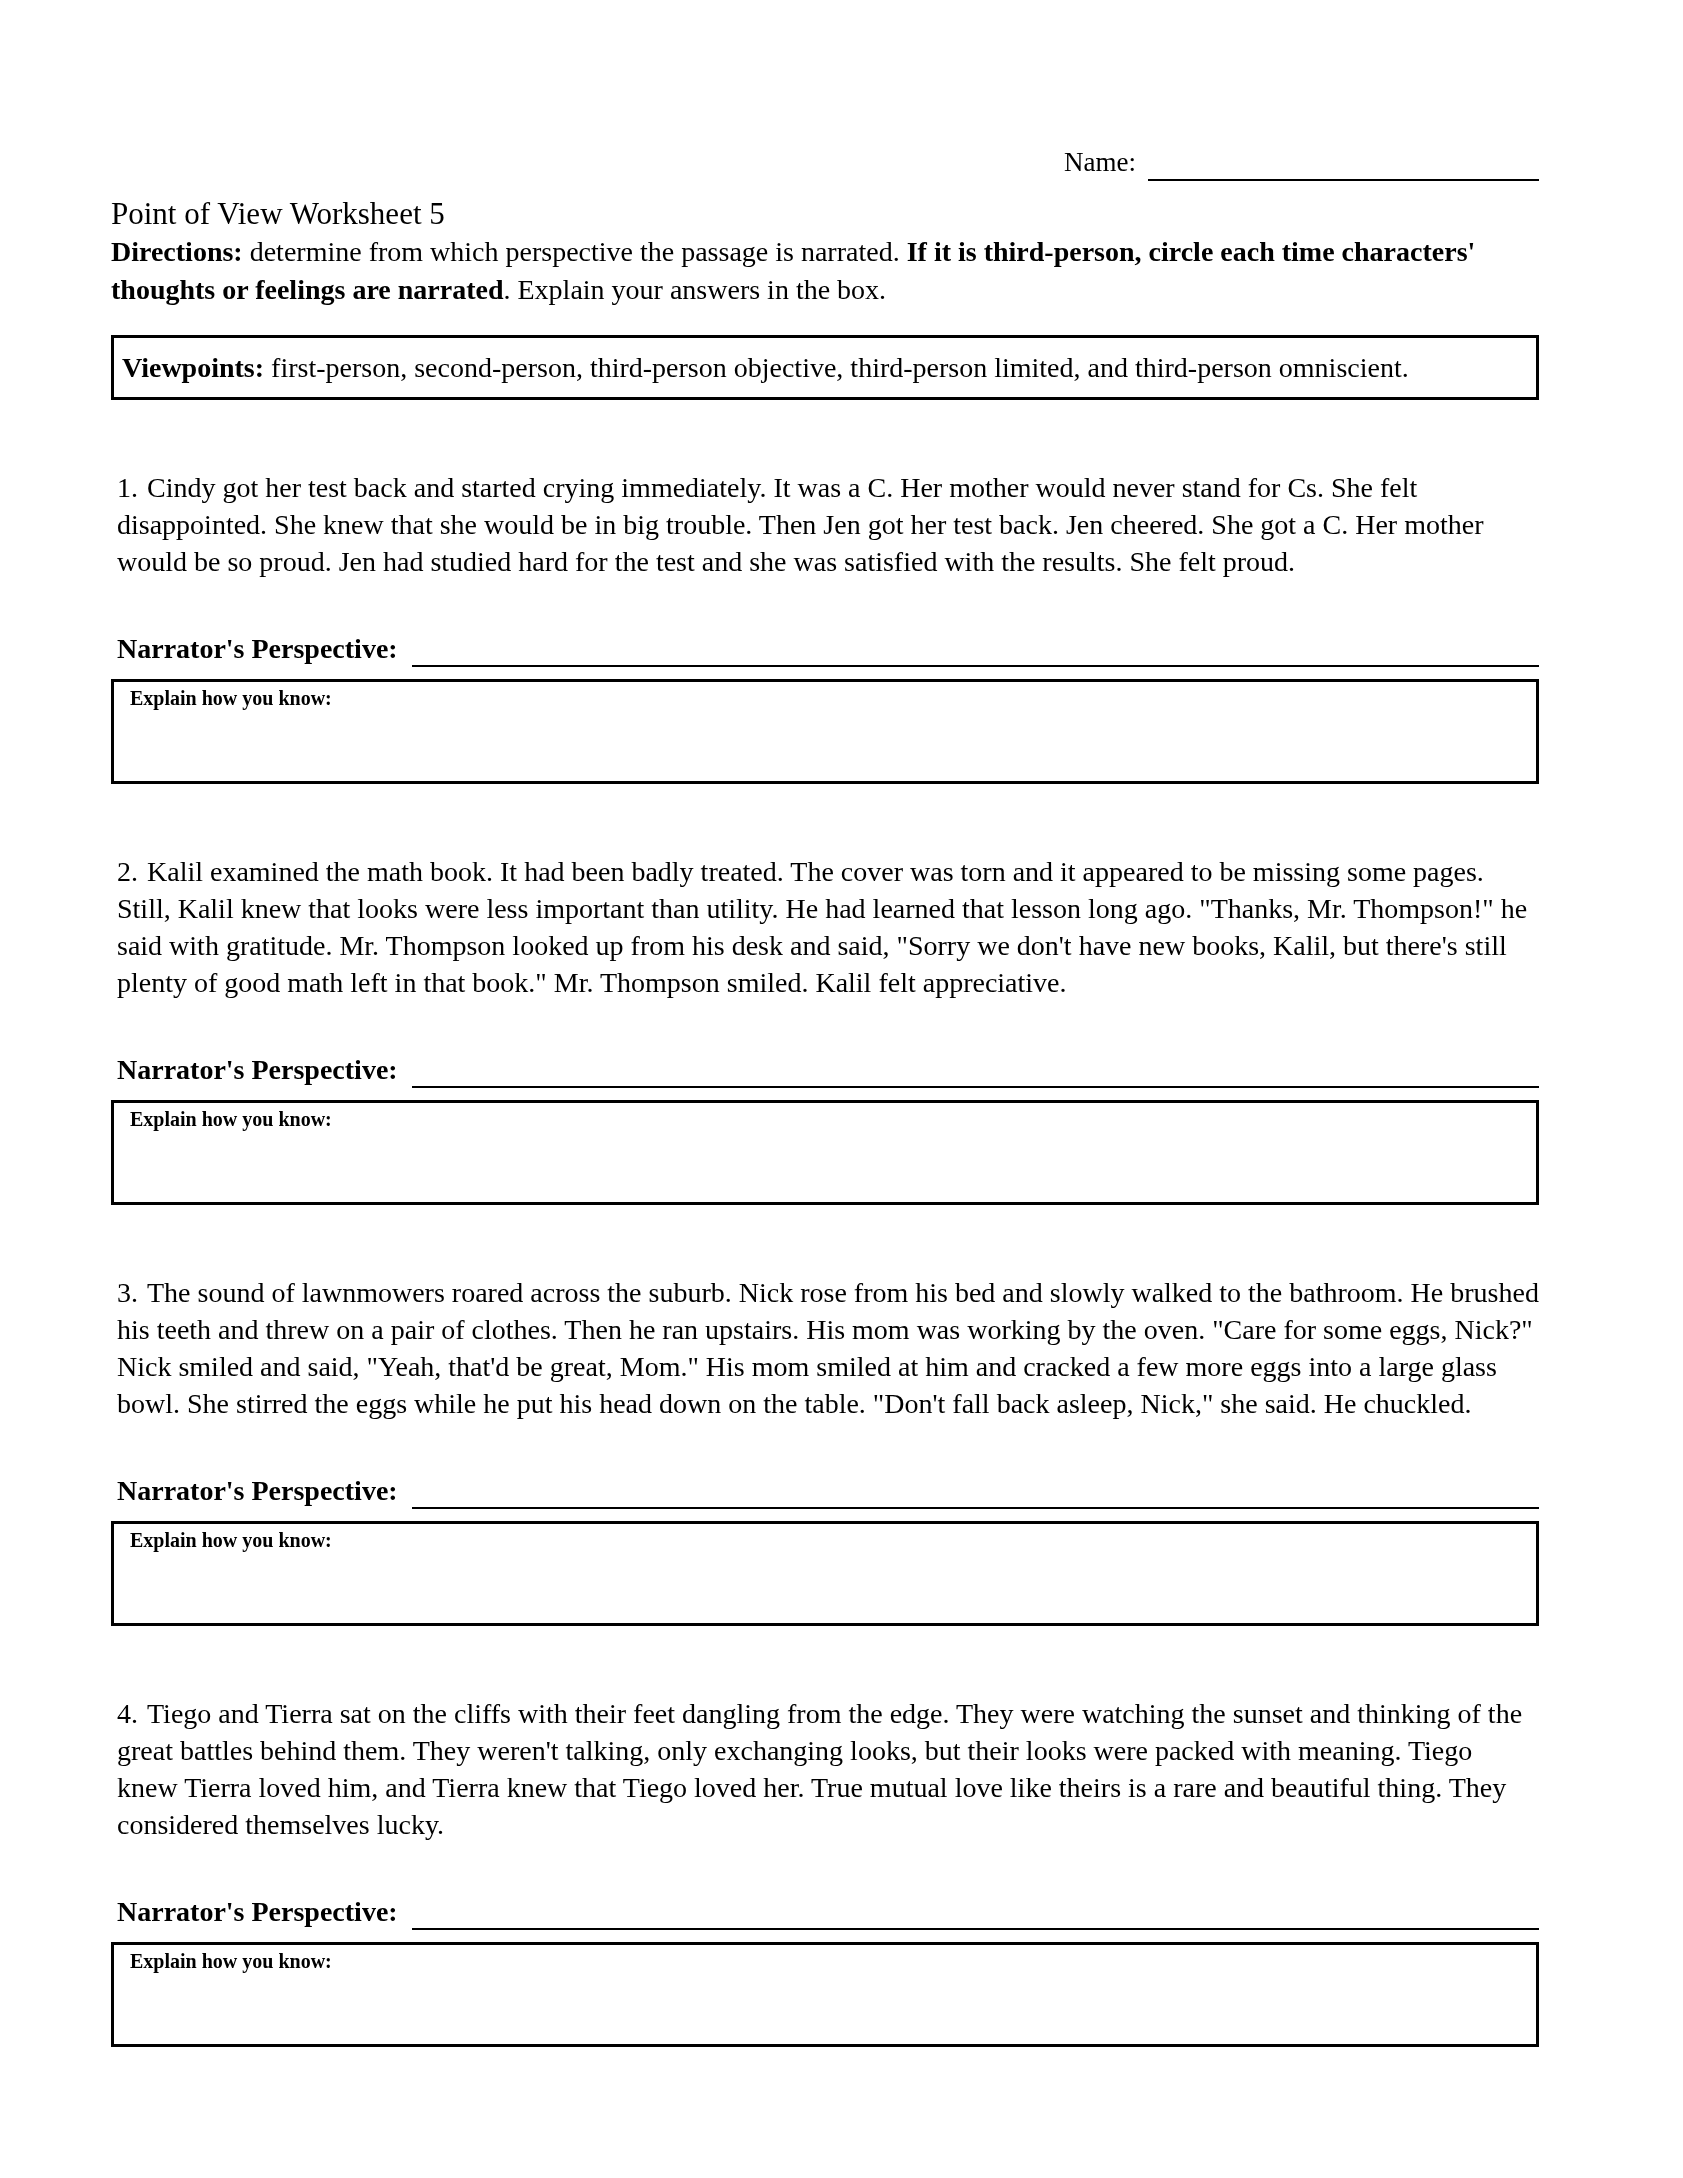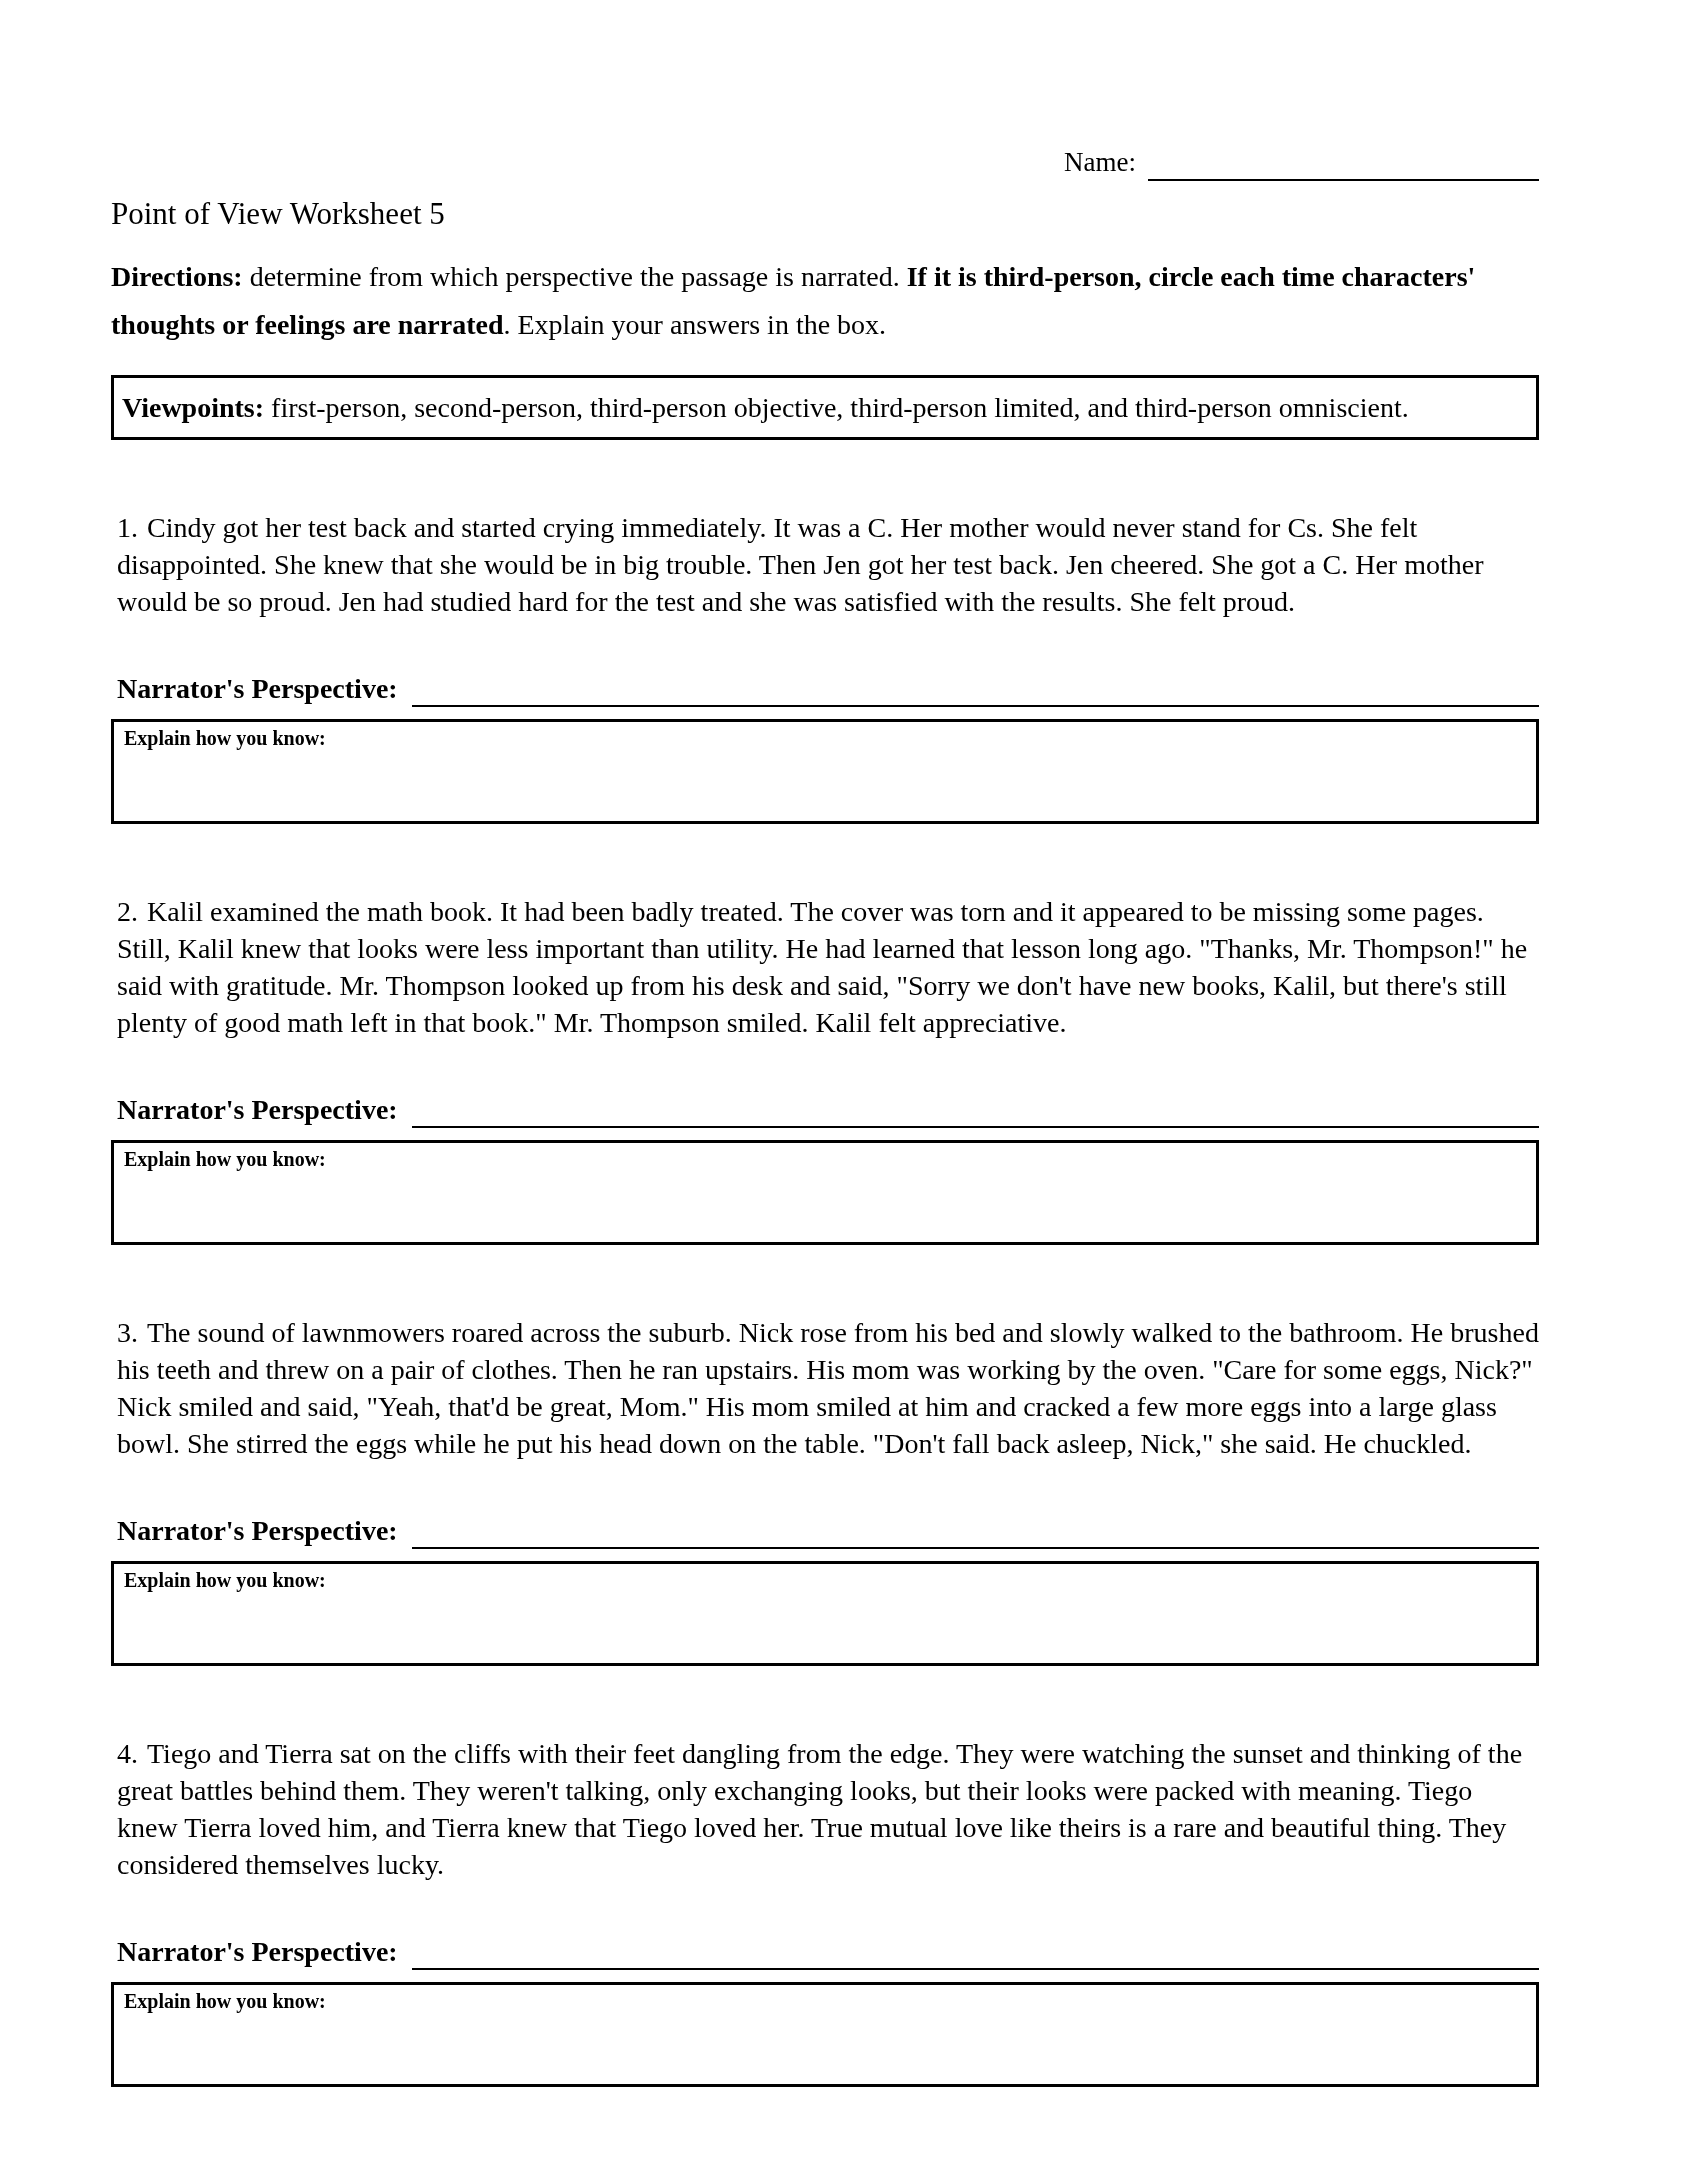--- a/index.html
+++ b/index.html
@@ -39,22 +39,21 @@
     height: 30px;
     margin-left: 12px;
   }
   .title {
     margin-top: 14px;
     font-size: 31px;
     font-weight: normal;
     line-height: 38px;
   }
   .directions {
-    margin-top: 20px;
-    line-height: 48px;
+    line-height: 38px;
   }
   .bold { font-weight: bold; }
   .viewpoints-box {
     margin-top: 26px;
     border: 3px solid #000000;
     box-sizing: border-box;
     padding: 11px 8px;
     width: 100%;
   }
   .passage {
@@ -73,21 +72,21 @@
     height: 34px;
     margin-left: 14px;
     border-bottom: 2px solid #000000;
   }
   .explain-box {
     margin-top: 12px;
     border: 3px solid #000000;
     box-sizing: border-box;
     height: 105px;
     width: 100%;
-    padding: 4px 10px;
+    padding: 4px 16px;
   }
   .explain-label {
     font-size: 20px;
     font-weight: bold;
     line-height: 24px;
   }
 </style>
 </head>
 <body>
 

